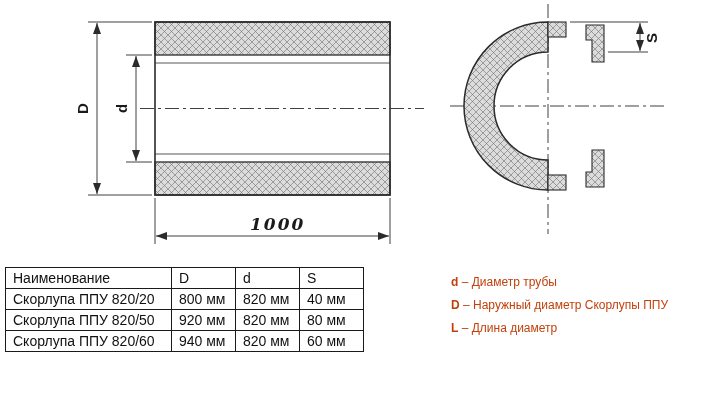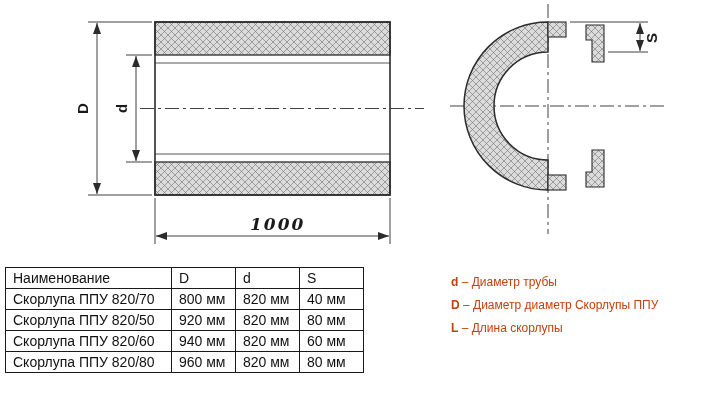--- a/index.html
+++ b/index.html
@@ -118,45 +118,39 @@
     <thead>
       <tr>
         <th>Наименование</th>
         <th>D</th>
         <th>d</th>
         <th>S</th>
       </tr>
     </thead>
     <tbody>
         <tr>
-          <td>Скорлупа ППУ 820/70</td>
+          <td>Скорлупа ППУ 820/20</td>
           <td>800 мм</td>
           <td>820 мм</td>
           <td>40 мм</td>
         </tr>
         <tr>
           <td>Скорлупа ППУ 820/50</td>
           <td>920 мм</td>
           <td>820 мм</td>
           <td>80 мм</td>
         </tr>
         <tr>
           <td>Скорлупа ППУ 820/60</td>
           <td>940 мм</td>
           <td>820 мм</td>
           <td>60 мм</td>
         </tr>
-        <tr>
-          <td>Скорлупа ППУ 820/80</td>
-          <td>960 мм</td>
-          <td>820 мм</td>
-          <td>80 мм</td>
-        </tr>
       </tbody>
   </table>
 
   <div class="legend">
       <div class="legend-item"><b>d</b><span> – Диаметр трубы</span></div>
-      <div class="legend-item"><b>D</b><span> – Диаметр диаметр Скорлупы ППУ</span></div>
-      <div class="legend-item"><b>L</b><span> – Длина скорлупы</span></div>
+      <div class="legend-item"><b>D</b><span> – Наружный диаметр Скорлупы ППУ</span></div>
+      <div class="legend-item"><b>L</b><span> – Длина диаметр</span></div>
     </div>
 
 </div>
 
 </body></html>

